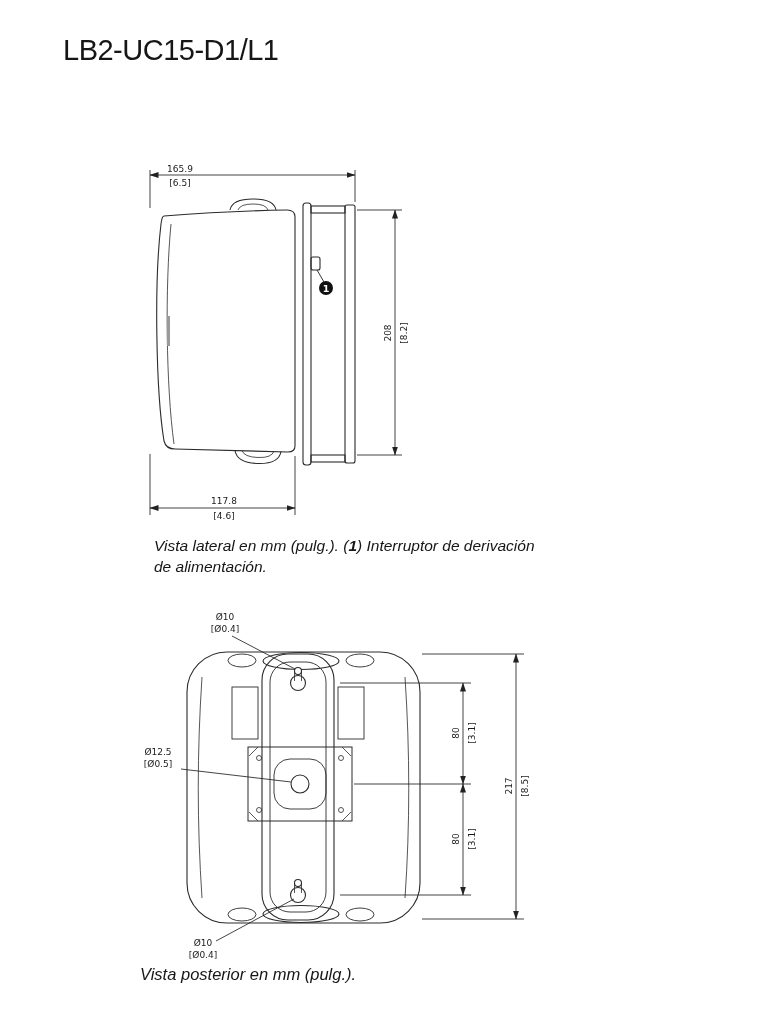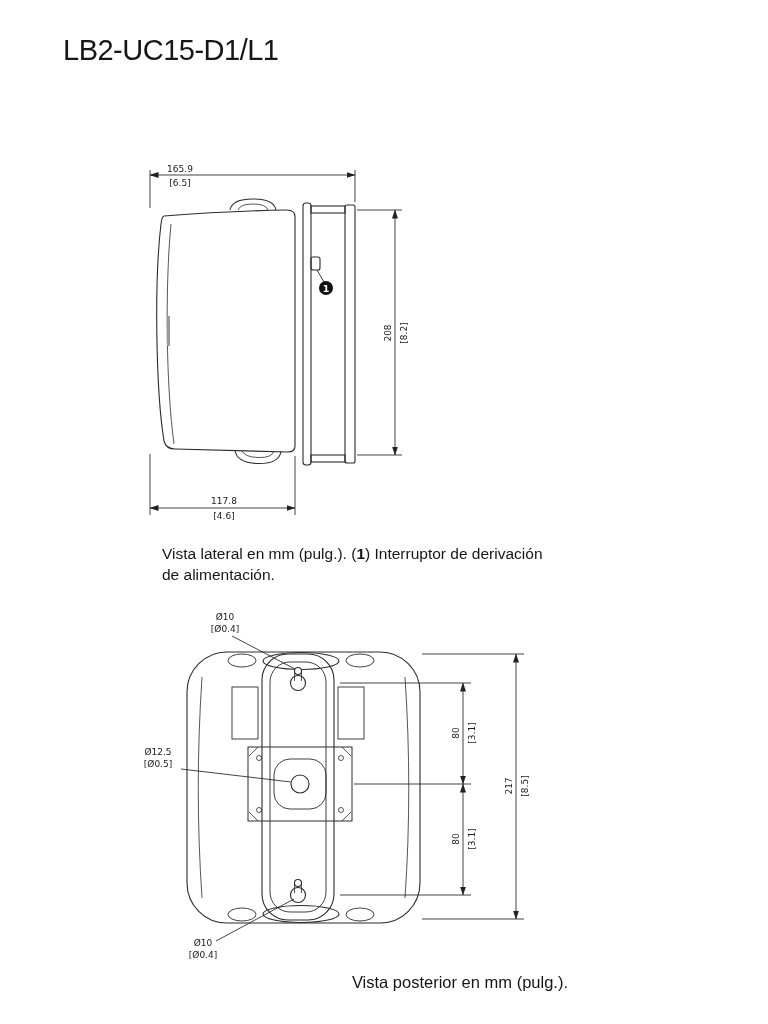--- a/index.html
+++ b/index.html
@@ -12,25 +12,25 @@
     overflow:hidden;
   }
   .title{
     position:absolute;left:63px;top:34px;margin:0;
     font-size:29px;font-weight:normal;letter-spacing:-0.5px;color:#161616;
   }
   .drawing{position:absolute;}
   #side-svg{left:138px;top:158px;}
   #rear-svg{left:128px;top:597px;}
   .caption{
-    position:absolute;margin:12px;
-    font-size:15.5px;line-height:21px;color:#161616;
+    position:absolute;margin:4px;
+    font-style:italic;font-size:15.5px;line-height:21px;color:#161616;
   }
   #side-caption{left:150px;top:531px;width:470px;}
-  #rear-caption{left:136px;top:960px;width:420px;font-size:16.5px;text-align:right;}
+  #rear-caption{left:136px;top:960px;width:420px;font-size:16.5px;}
   .caption b{font-weight:bold;}
   .dimtxt text{
     font-family:"DejaVu Sans", sans-serif;
     font-size:9px;fill:#1a1a1a;text-anchor:middle;
   }
   .co{
     font-family:"DejaVu Sans", sans-serif;
     font-size:9.5px;font-weight:bold;fill:#ffffff;text-anchor:middle;
   }
 </style>

